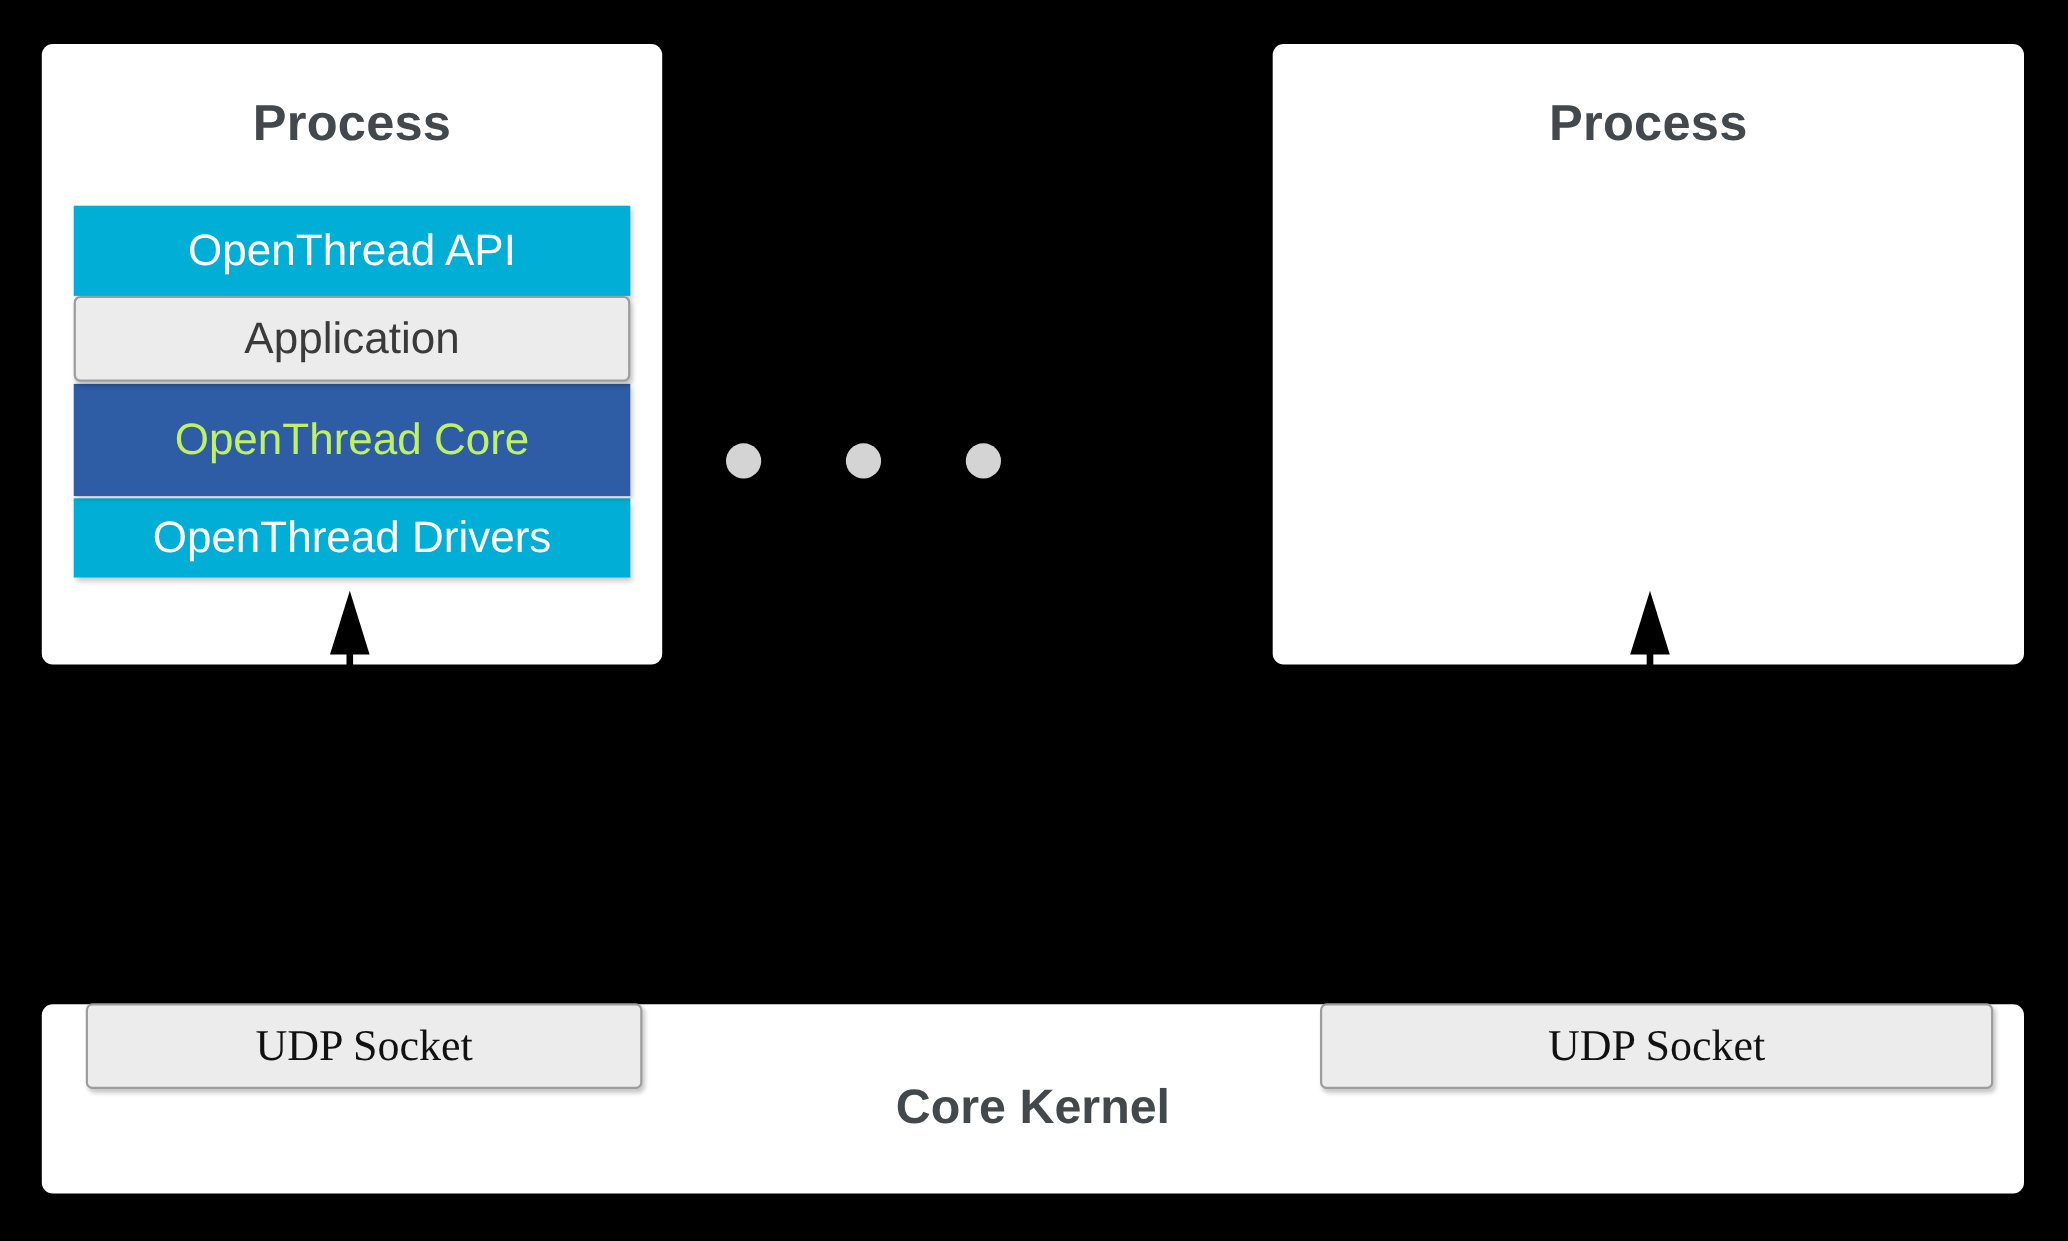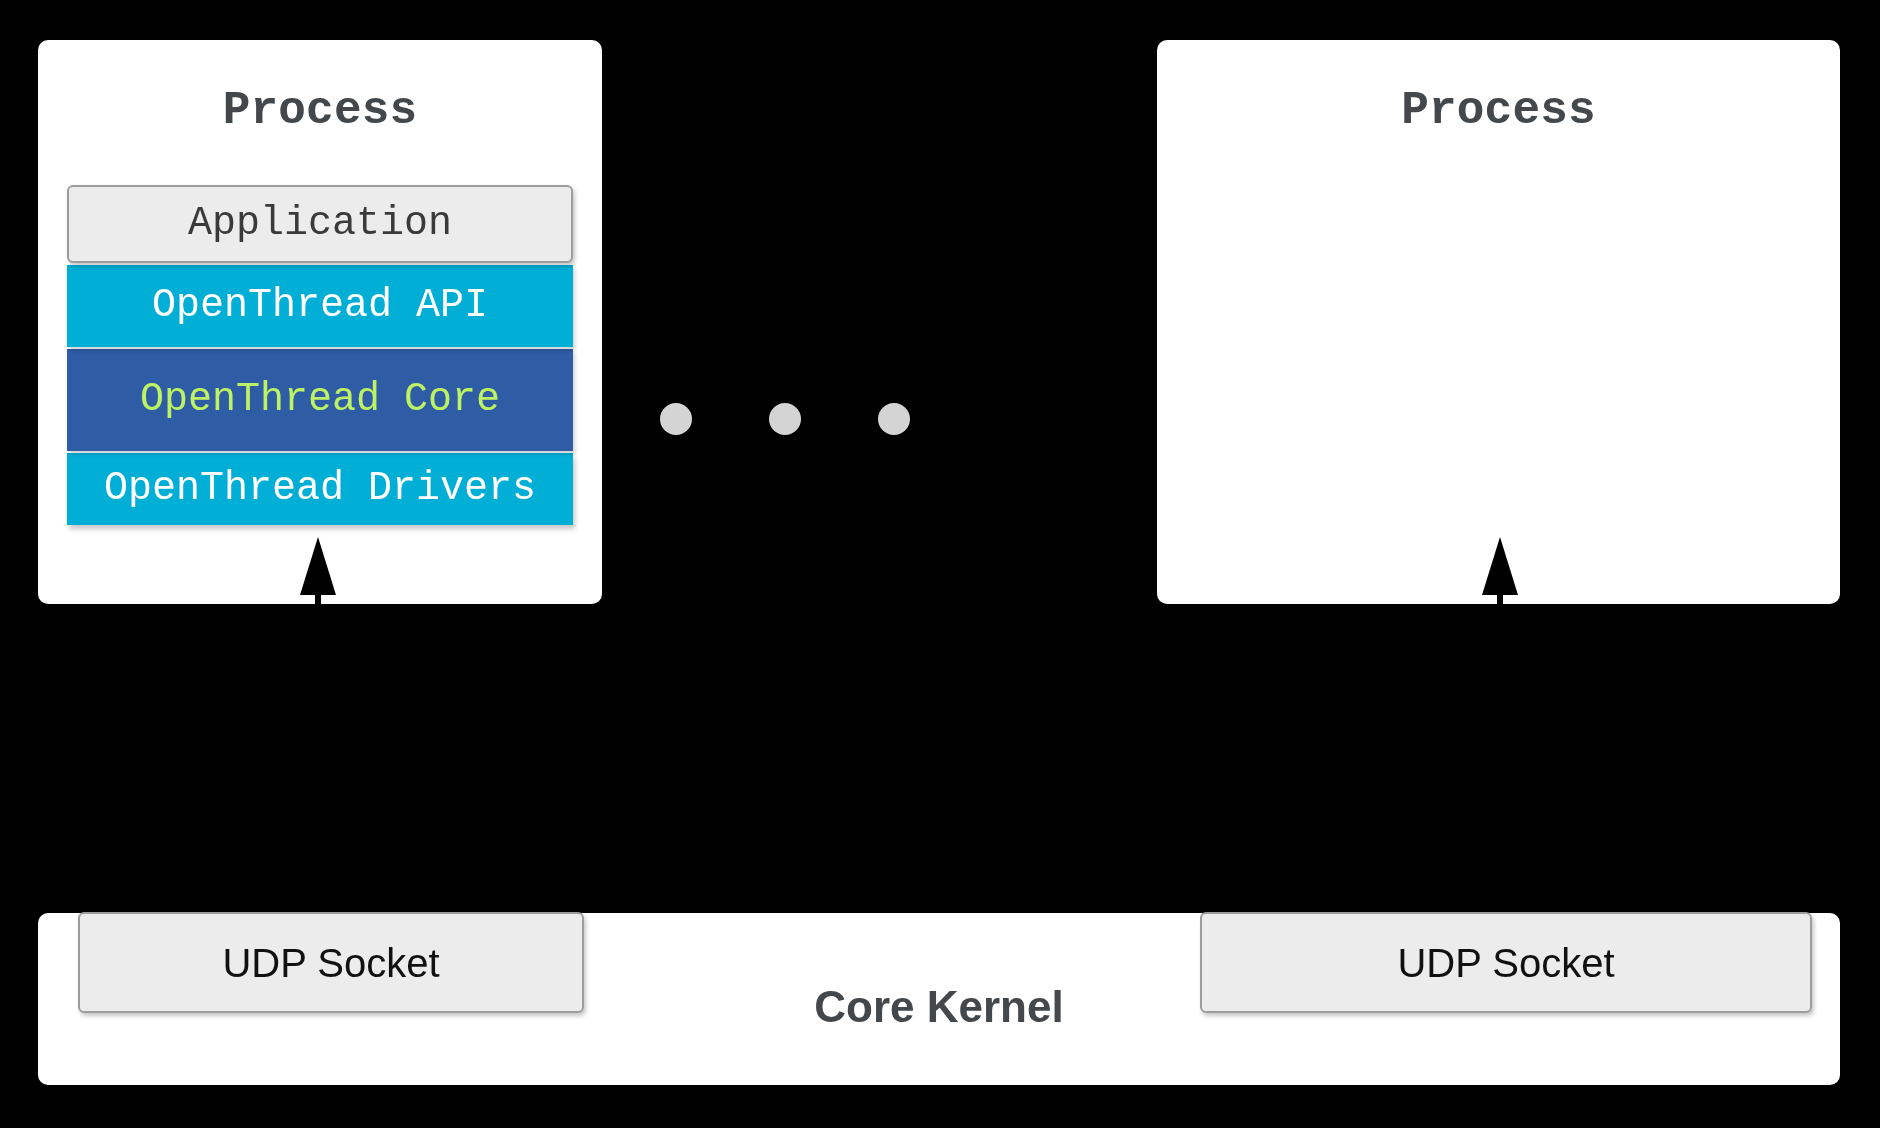--- a/index.html
+++ b/index.html
@@ -19,21 +19,20 @@
     height: 1128px;
     background: #000000;
   }
 
   
   .process-card {
     position: absolute;
     background: #ffffff;
     border-radius: 10px;
     box-sizing: border-box;
-    font-family: Liberation Mono, monospace;
   }
   .process-card.left  { left: 38px;   top: 40px; width: 564px; height: 564px; }
   .process-card.right { left: 1157px; top: 40px; width: 683px; height: 564px; }
 
   .process-title {
     position: absolute;
     left: 0;
     right: 0;
     top: 48px;
     text-align: center;
@@ -144,47 +143,48 @@
     top: 72px;
     text-align: center;
     font-size: 44px;
     font-weight: bold;
     color: #43484d;
     line-height: 1;
   }
   .socket-box {
     position: absolute;
     top: -1px;
-    height: 101px;
+    height: 78px;
     background: #ececec;
     border: 2px solid #9d9d9d;
     border-radius: 6px;
     box-sizing: border-box;
     display: flex;
     align-items: center;
     justify-content: center;
     font-size: 40px;
     color: #111111;
     box-shadow: 2px 3px 4px rgba(0,0,0,0.22);
     line-height: 1;
+    font-family: Liberation Serif, serif;
   }
   .socket-box.left-socket  { left: 40px;   width: 506px; }
   .socket-box.right-socket { left: 1162px; width: 612px; }
 </style>
 </head>
 <body>
 
 <div id="stage">
 
   <div class="process-card left">
     <div class="process-title">Process</div>
 
     <div class="layer-stack">
+      <div class="layer layer-api">OpenThread API</div>
       <div class="layer layer-app">Application</div>
-      <div class="layer layer-api">OpenThread API</div>
       <div class="layer layer-core">OpenThread Core</div>
       <div class="layer layer-drivers">OpenThread Drivers</div>
     </div>
   </div>
 
   <div class="process-card right">
     <div class="process-title">Process</div>
 
   </div>
 

